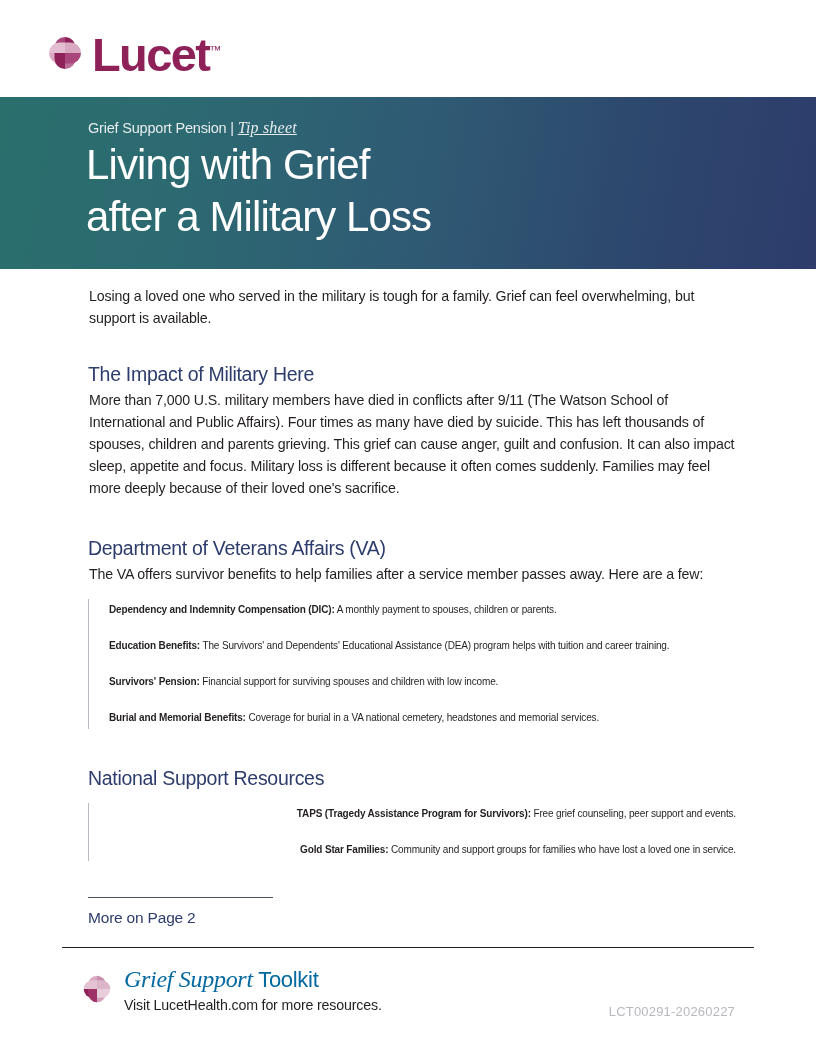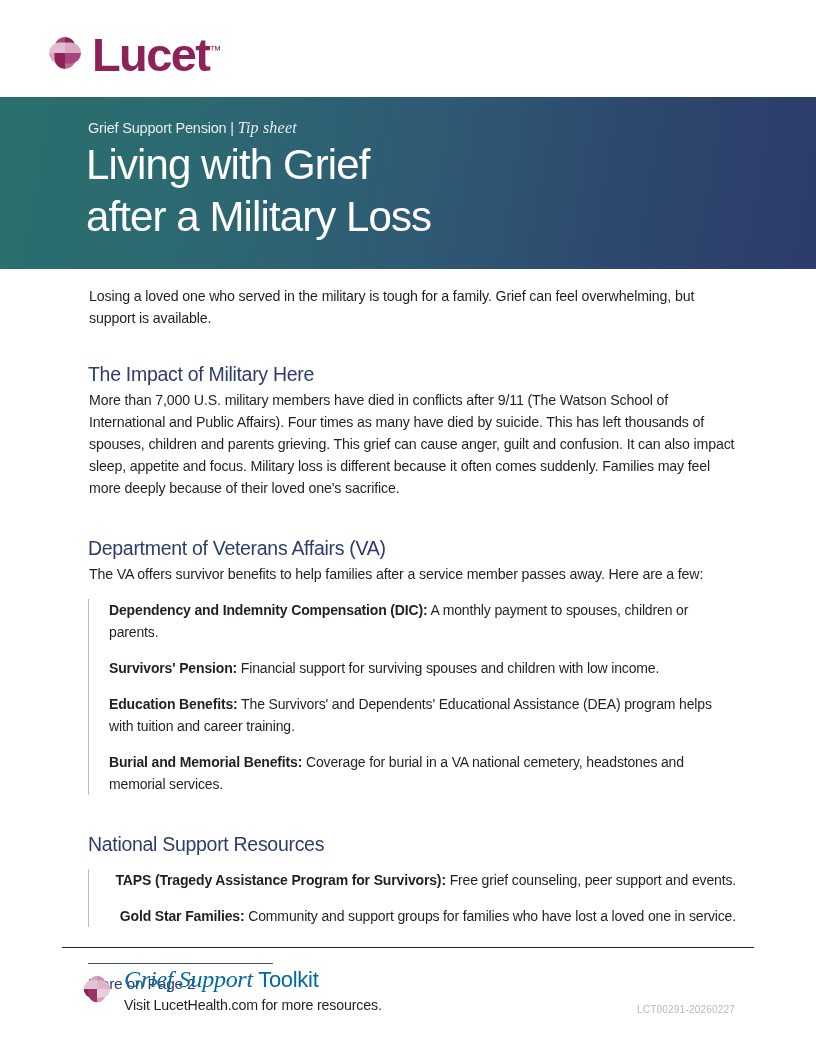--- a/index.html
+++ b/index.html
@@ -72,20 +72,21 @@
     font-size: 14.5px;
     color: #e7ecef;
     letter-spacing: -0.2px;
     white-space: nowrap;
   }
   .header-eyebrow .tip {
     font-family: "Liberation Serif", serif;
     font-style: italic;
     font-size: 16px;
     letter-spacing: 0.2px;
+    text-decoration: underline;
   }
   .header-title {
     position: absolute;
     left: 86px;
     top: 42px;
     font-size: 42px;
     line-height: 52px;
     color: #ffffff;
     font-weight: normal;
     letter-spacing: -0.9px;
@@ -131,21 +132,21 @@
 
   
   .rule-list {
     margin: 14px 0 0 0;
     padding: 0 0 0 20px;
     border-left: 1.6px solid #b9bcc4;
     list-style: none;
   }
   .rule-list.tight { margin-top: 13px; text-align: right; }
   .rule-list li {
-    font-size: 14px;
+    font-size: 10px;
     line-height: 22px;
     letter-spacing: -0.15px;
     margin-bottom: 14px;
     color: #231f20;
   }
   .rule-list li:last-child { margin-bottom: 0; }
   .rule-list li b {
     font-weight: bold;
   }
 
@@ -207,21 +208,21 @@
     line-height: 20px;
     color: #231f20;
     letter-spacing: -0.15px;
     margin-top: 2px;
     white-space: nowrap;
   }
   .doc-code {
     position: absolute;
     right: 27px;
     top: 1004px;
-    font-size: 10px;
+    font-size: 13px;
     color: #b8b8be;
     letter-spacing: 0.2px;
   }
 </style>
 </head>
 <body>
 
 <div class="page">
 
   <div class="logo-area">
@@ -251,22 +252,22 @@
     <p class="body intro">Losing a loved one who served in the military is tough for a family. Grief can feel overwhelming, but support is available.</p>
 
     <h2 class="section">The Impact of Military Here</h2>
     <p class="body impact-body">More than 7,000 U.S. military members have died in conflicts after 9/11 (The Watson School of International and Public Affairs). Four times as many have died by suicide. This has left thousands of spouses, children and parents grieving. This grief can cause anger, guilt and confusion. It can also impact sleep, appetite and focus. Military loss is different because it often comes suddenly. Families may feel more deeply because of their loved one's sacrifice.</p>
 
     <h2 class="section tight">Department of Veterans Affairs (VA)</h2>
     <p class="body va-lead">The VA offers survivor benefits to help families after a service member passes away. Here are a few:</p>
 
     <ul class="rule-list">
       <li><b>Dependency and Indemnity Compensation (DIC):</b><span> A monthly payment to spouses, children or parents.</span></li>
+      <li><b>Education Benefits:</b><span> The Survivors' and Dependents' Educational Assistance (DEA) program helps with tuition and career training.</span></li>
       <li><b>Survivors' Pension:</b><span> Financial support for surviving spouses and children with low income.</span></li>
-      <li><b>Education Benefits:</b><span> The Survivors' and Dependents' Educational Assistance (DEA) program helps with tuition and career training.</span></li>
       <li><b>Burial and Memorial Benefits:</b><span> Coverage for burial in a VA national cemetery, headstones and memorial services.</span></li>
     </ul>
 
     <h2 class="section tight">National Support Resources</h2>
 
     <ul class="rule-list tight">
       <li><b>TAPS (Tragedy Assistance Program for Survivors):</b><span> Free grief counseling, peer support and events.</span></li>
       <li><b>Gold Star Families:</b><span> Community and support groups for families who have lost a loved one in service.</span></li>
     </ul>
 

